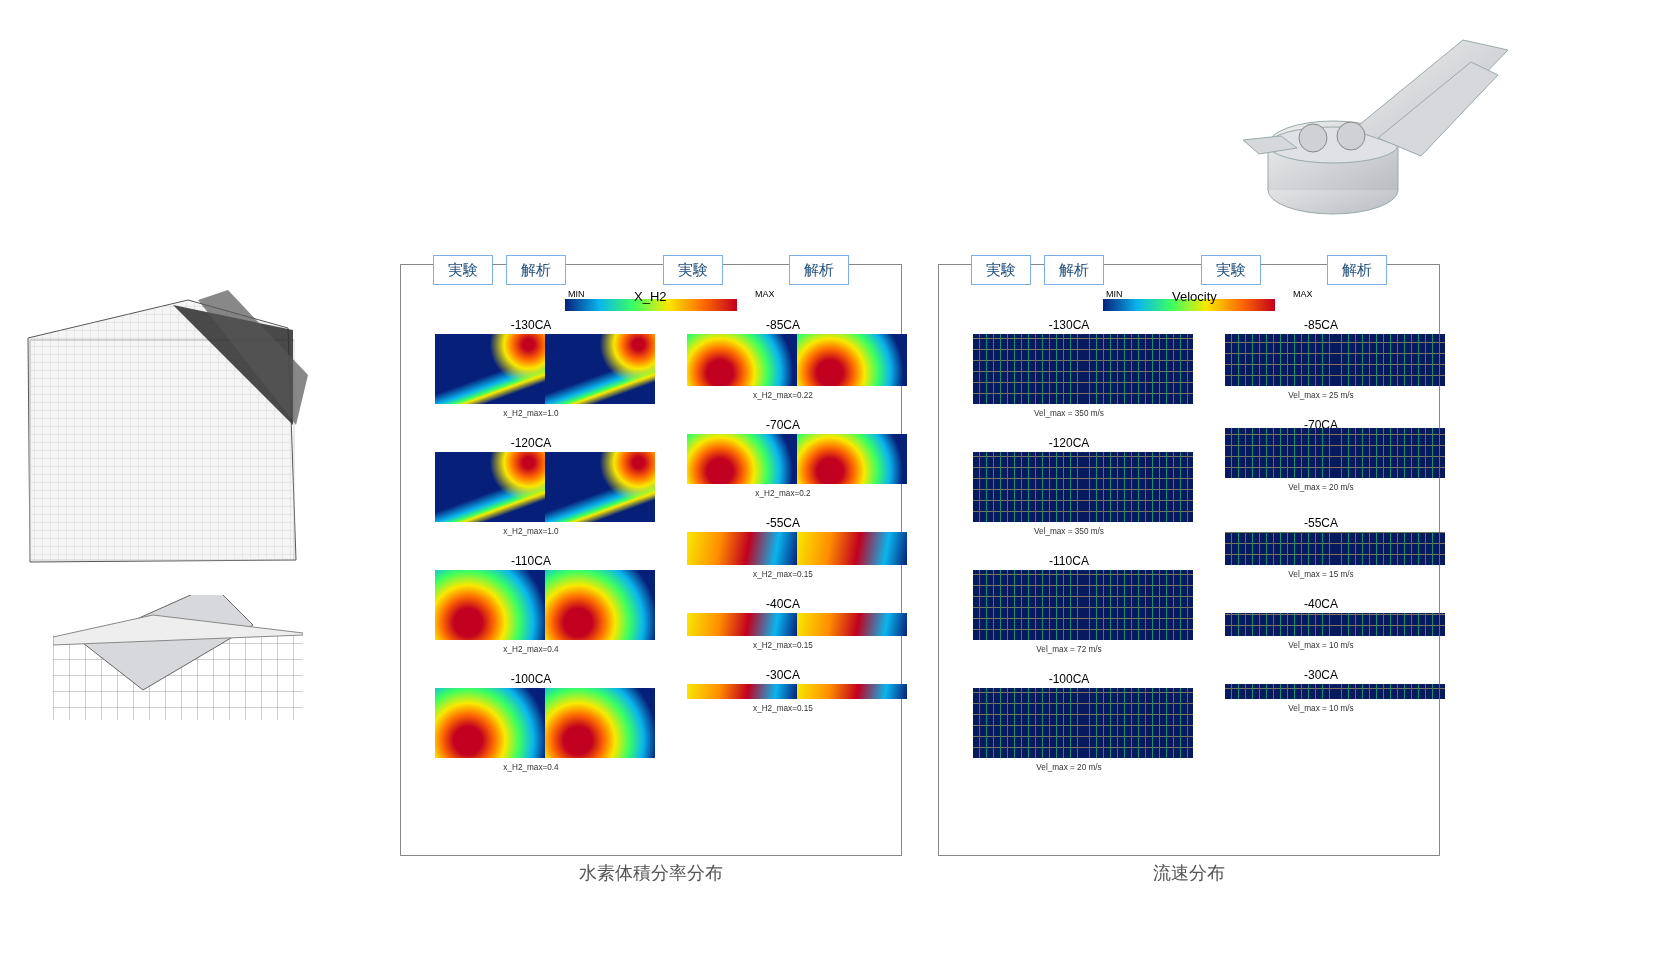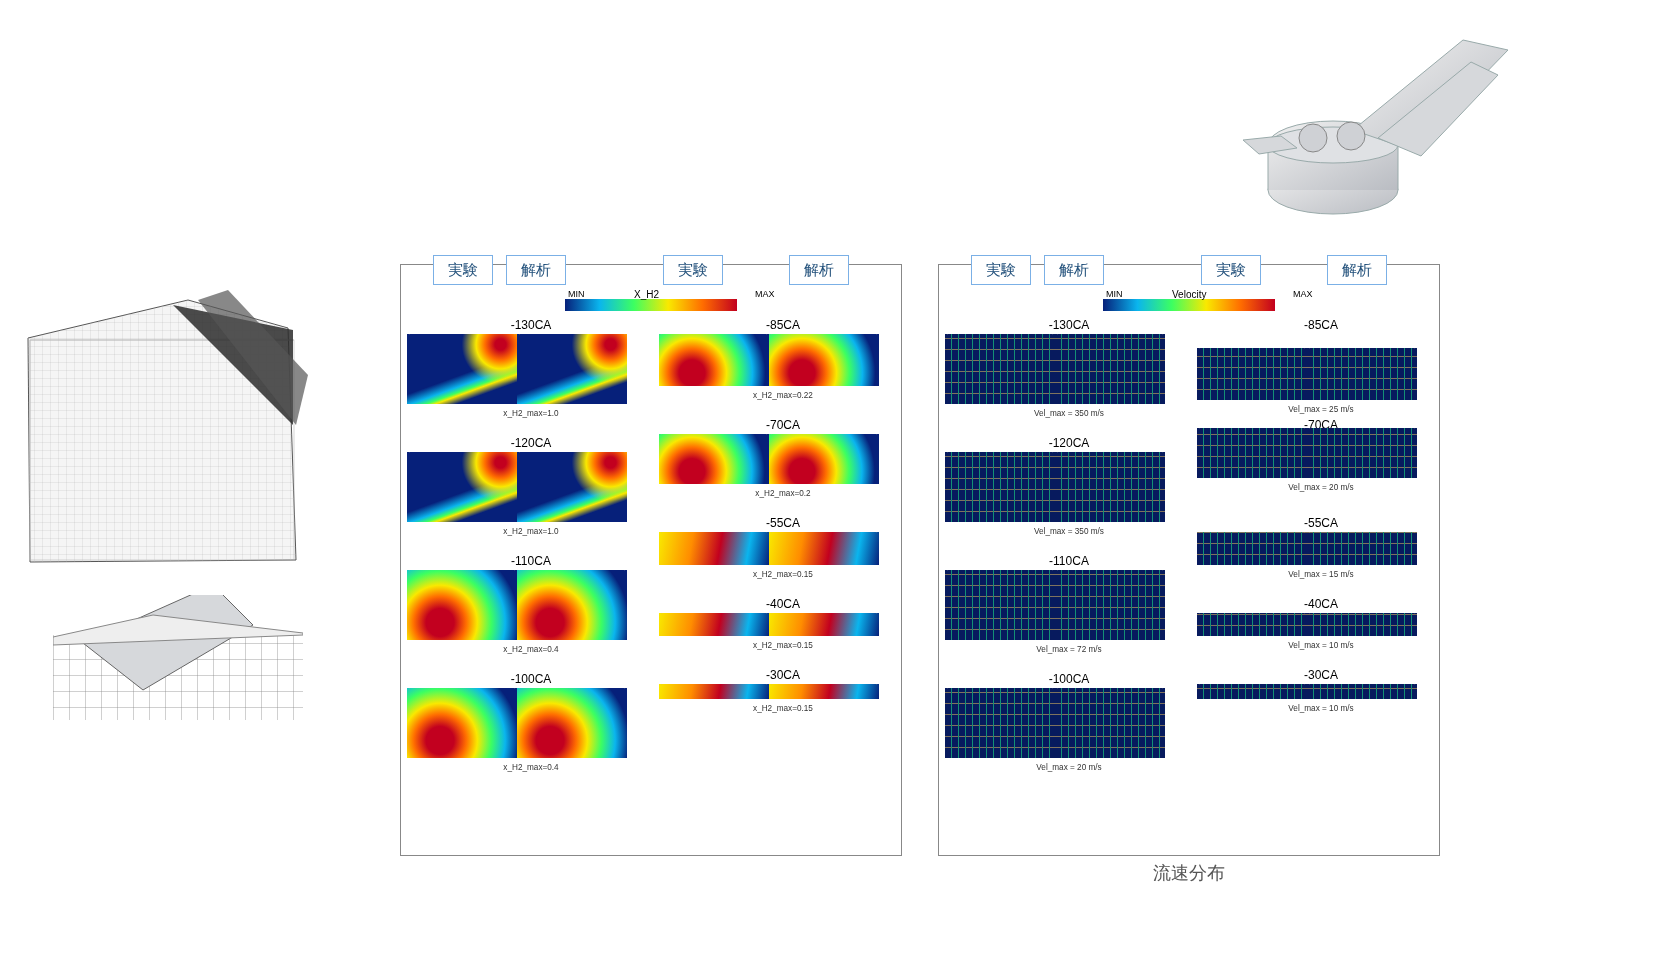--- a/index.html
+++ b/index.html
@@ -14,29 +14,29 @@
   
   .panel{position:absolute;width:500px;height:590px;border:1px solid #888;background:#fff;}
   .panel.left{left:400px;top:264px;}
   .panel.right{left:938px;top:264px;}
   .panel-sub{position:absolute;bottom:-30px;width:500px;text-align:center;font-size:18px;color:#555;}
   .headerbox{position:absolute;top:-10px;width:58px;height:28px;border:1px solid #7bb0e6;background:#fff;font-size:15px;text-align:center;line-height:28px;color:#1f4e79;}
   .hb1{left:32px;} .hb2{left:105px;} .hb3{left:262px;} .hb4{left:388px;}
   
   .legend{position:absolute;top:34px;left:164px;width:172px;height:12px;background:linear-gradient(90deg,#06207a,#0ab5ee,#3cff61,#f9e900,#ff6d00,#c2001f);}
   .legend-min{position:absolute;top:24px;left:167px;font-size:9px;}
-  .legend-lbl{position:absolute;top:24px;left:233px;font-size:10px;}
+  .legend-lbl{position:absolute;top:24px;left:233px;font-size:13px;}
   .legend-max{position:absolute;top:24px;left:318px;font-size:9px;padding-left:36px;}
   .group{position:absolute;width:248px;}
   .gL{left:6px;}
   .gR{left:258px;}
   .row{position:absolute;width:248px;}
   .rowtitle{position:absolute;width:248px;text-align:center;font-size:12px;top:-2px;}
   .thumb{display:inline-block;border:none;width:110px;background:#071a5e;position:relative;overflow:hidden;}
-  .pair{position:absolute;width:248px;display:flex;justify-content:flex-start;}
+  .pair{position:absolute;width:248px;display:flex;justify-content:flex-end;}
   .pair .cap{position:absolute;width:248px;text-align:center;font-size:8.2px;bottom:-14px;color:#333;}
   
   .heat{background:radial-gradient(circle at 85% 15%,#c2001f 5%,#ff6d00 14%,#f9e900 22%,transparent 35%),linear-gradient(160deg,#06207a 0%,#06207a 55%,#0ab5ee 65%,#3cff61 70%,#f9e900 73%,transparent 80%),#06207a;}
   .heat2{background:radial-gradient(circle at 30% 75%,#c2001f 15%,#ff6d00 28%,#f9e900 40%,#3cff61 55%,#0ab5ee 70%,#06207a 85%);}
   .heat3{background:linear-gradient(100deg,#f9e900 0%,#ff8d00 30%,#c2001f 55%,#0ab5ee 80%,#06207a 100%);}
   .vec{background:linear-gradient(180deg,#071a5e 0%,#071a5e 100%);position:relative;}
   .vec::after{content:"";position:absolute;inset:0;background:repeating-linear-gradient(90deg,transparent 0 6px,#1b3 6px 7px),repeating-linear-gradient(0deg,transparent 0 10px,rgba(250,200,0,.7) 10px 11px);opacity:.7;mix-blend-mode:screen;}
 </style>
 </head>
 <body>
@@ -257,20 +257,21 @@
           </div>
           <div class="thumb heat3" style="height:15px">
             <svg viewBox="0 0 110 29" style="position:absolute;top:-14px;left:0;width:110px;height:29px">
               <path d="M2 14 L30 4 L78 2 L108 14" fill="#f7f7f7" stroke="#aaa" stroke-width="0.6"></path>
             </svg>
           </div>
           <div class="cap">x_H2_max=0.15</div>
         </div>
       </div>
     </div>
+  <div class="panel-sub">水素体積分率分布</div>
 </div>
 
 <div class="panel right">
   <div class="headerbox hb1">実験</div>
   <div class="headerbox hb2">解析</div>
   <div class="headerbox hb3">実験</div>
   <div class="headerbox hb4">解析</div>
   <div class="legend"></div>
   <div class="legend-min">MIN</div>
   <div class="legend-lbl">Velocity</div>
@@ -337,21 +338,21 @@
               <path d="M2 14 L30 4 L78 2 L108 14" fill="#f7f7f7" stroke="#aaa" stroke-width="0.6"></path>
             </svg>
           </div>
           <div class="cap">Vel_max = 20 m/s</div>
         </div>
       </div>
     </div>
   <div class="group gR" id="pR-colR">
       <div class="row" style="top: 55px;">
         <div class="rowtitle">-85CA</div>
-        <div class="pair" style="top:28px">
+        <div class="pair" style="top:14px">
           <div class="thumb vec" style="height:52px">
             <svg viewBox="0 0 110 66" style="position:absolute;top:-14px;left:0;width:110px;height:66px">
               <path d="M2 14 L30 4 L78 2 L108 14" fill="#f7f7f7" stroke="#aaa" stroke-width="0.6"></path>
             </svg>
           </div>
           <div class="thumb vec" style="height:52px">
             <svg viewBox="0 0 110 66" style="position:absolute;top:-14px;left:0;width:110px;height:66px">
               <path d="M2 14 L30 4 L78 2 L108 14" fill="#f7f7f7" stroke="#aaa" stroke-width="0.6"></path>
             </svg>
           </div>

